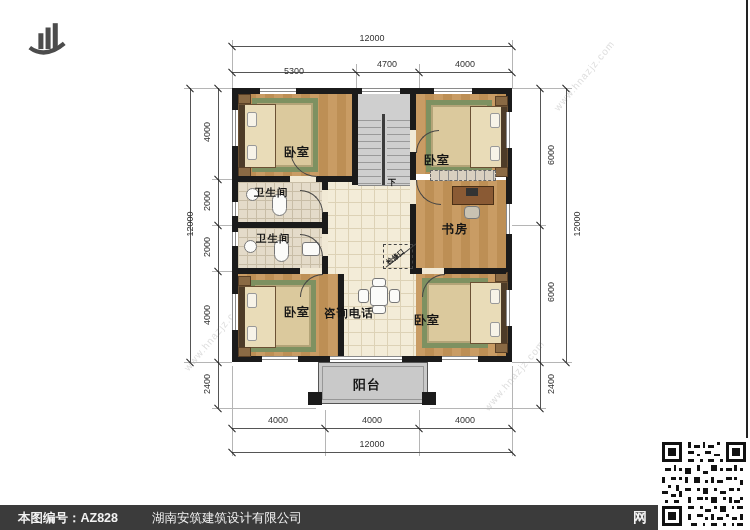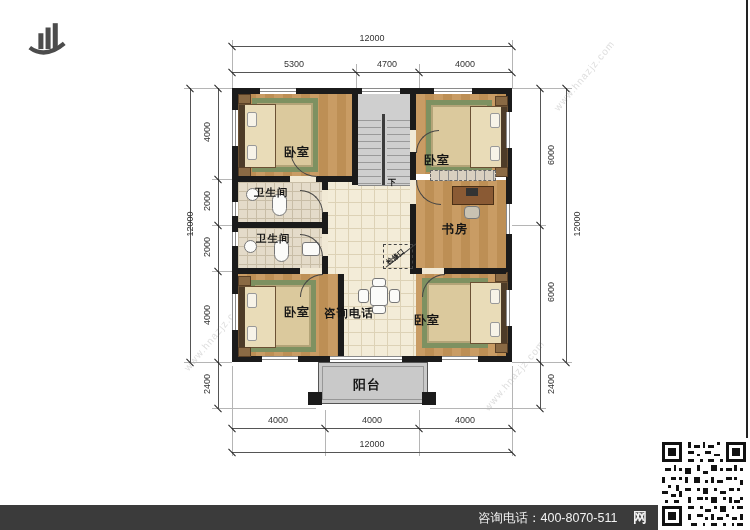--- a/index.html
+++ b/index.html
@@ -90,21 +90,21 @@
   <div class="vl ext abs" style="left:419px;top:64px;height:24px;"></div>
   <div class="hl" style="left:232px;top:46px;width:280px;"></div>
   <span class="tk" style="left:227px;top:46px;"></span>
     <span class="tk" style="left:507px;top:46px;"></span>
   <div class="dim" style="left:342px;top:33px;">12000</div>
   <div class="hl" style="left:232px;top:72px;width:280px;"></div>
   <span class="tk" style="left:227px;top:72px;"></span>
     <span class="tk" style="left:351px;top:72px;"></span>
   <span class="tk" style="left:414px;top:72px;"></span>
     <span class="tk" style="left:507px;top:72px;"></span>
-  <div class="dim" style="left:264px;top:59px;">5300</div>
+  <div class="dim" style="left:264px;top:66px;">5300</div>
   <div class="dim" style="left:357px;top:59px;">4700</div>
   <div class="dim" style="left:435px;top:59px;">4000</div>
 
   <div class="hl ext" style="left:184px;top:88px;width:48px;"></div>
   <div class="hl ext" style="left:212px;top:179px;width:20px;"></div>
   <div class="hl ext" style="left:212px;top:225px;width:20px;"></div>
   <div class="hl ext" style="left:212px;top:271px;width:20px;"></div>
   <div class="hl ext" style="left:184px;top:362px;width:48px;"></div>
   <div class="hl ext" style="left:212px;top:408px;width:104px;"></div>
   <div class="vl" style="left:190px;top:88px;height:274px;"></div>
@@ -289,21 +289,22 @@
     <div class="abs" style="left:3px;top:3px;right:3px;bottom:3px;border:1px solid #979797;"></div>
     <span class="rlabel" style="left:34px;top:13px;font-size:13px;">阳台</span>
   </div>
   <div class="abs wall" style="left:308px;top:392px;width:14px;height:13px;"></div>
   <div class="abs wall" style="left:422px;top:392px;width:14px;height:13px;"></div>
 
 
   <div class="abs" style="left:746px;top:0;width:2px;height:438px;background:#222;"></div>
 
   <div class="footer">
-    <span style="left:478px;">咨询电话：400-8070-511</span>
+    <span style="left:18px;font-weight:bold;">本图编号：AZ828</span>
+    <span style="left:152px;">湖南安筑建筑设计有限公司</span>
     <span style="left:633px;font-weight:bold;font-size:14px;top:4px;">网</span>
   </div>
 
   <div class="qr">
     <svg width="84" height="84" viewBox="0 0 29 29" shape-rendering="crispEdges">
       <g fill="#111">
         <rect x="0" y="0" width="7" height="7"></rect>
           <rect x="22" y="0" width="7" height="7"></rect>
           <rect x="0" y="22" width="7" height="7"></rect>
       </g>

